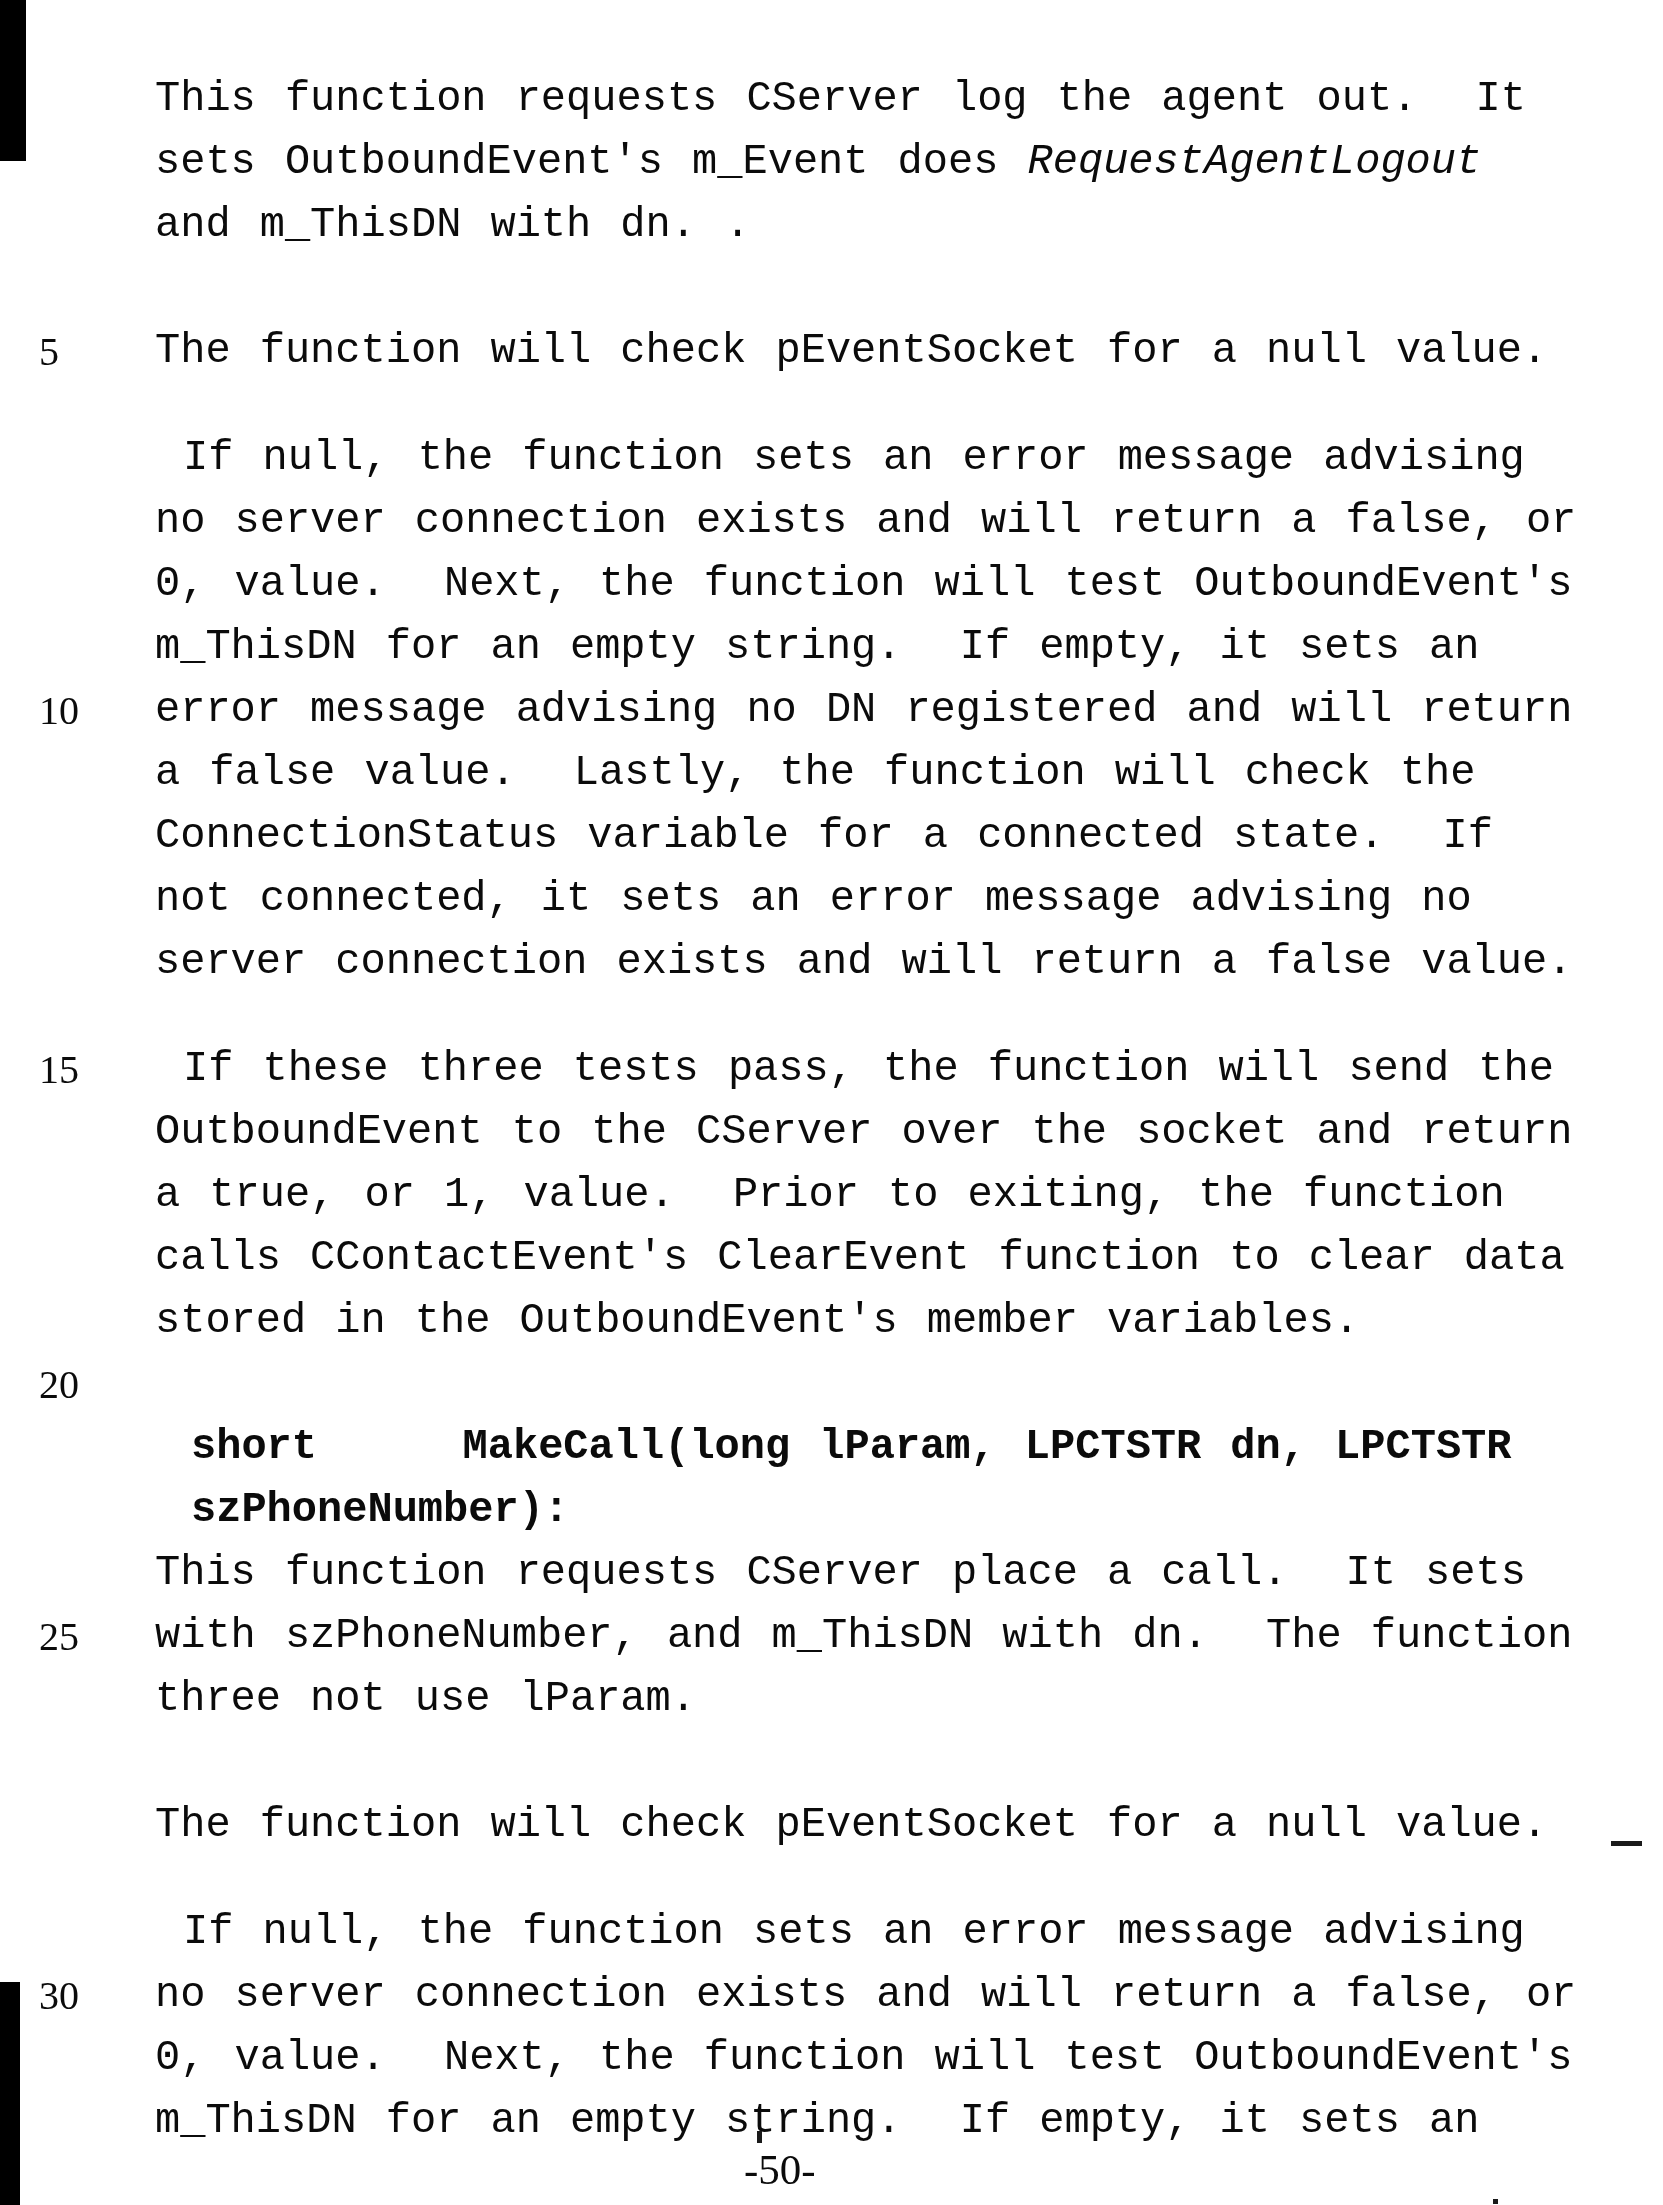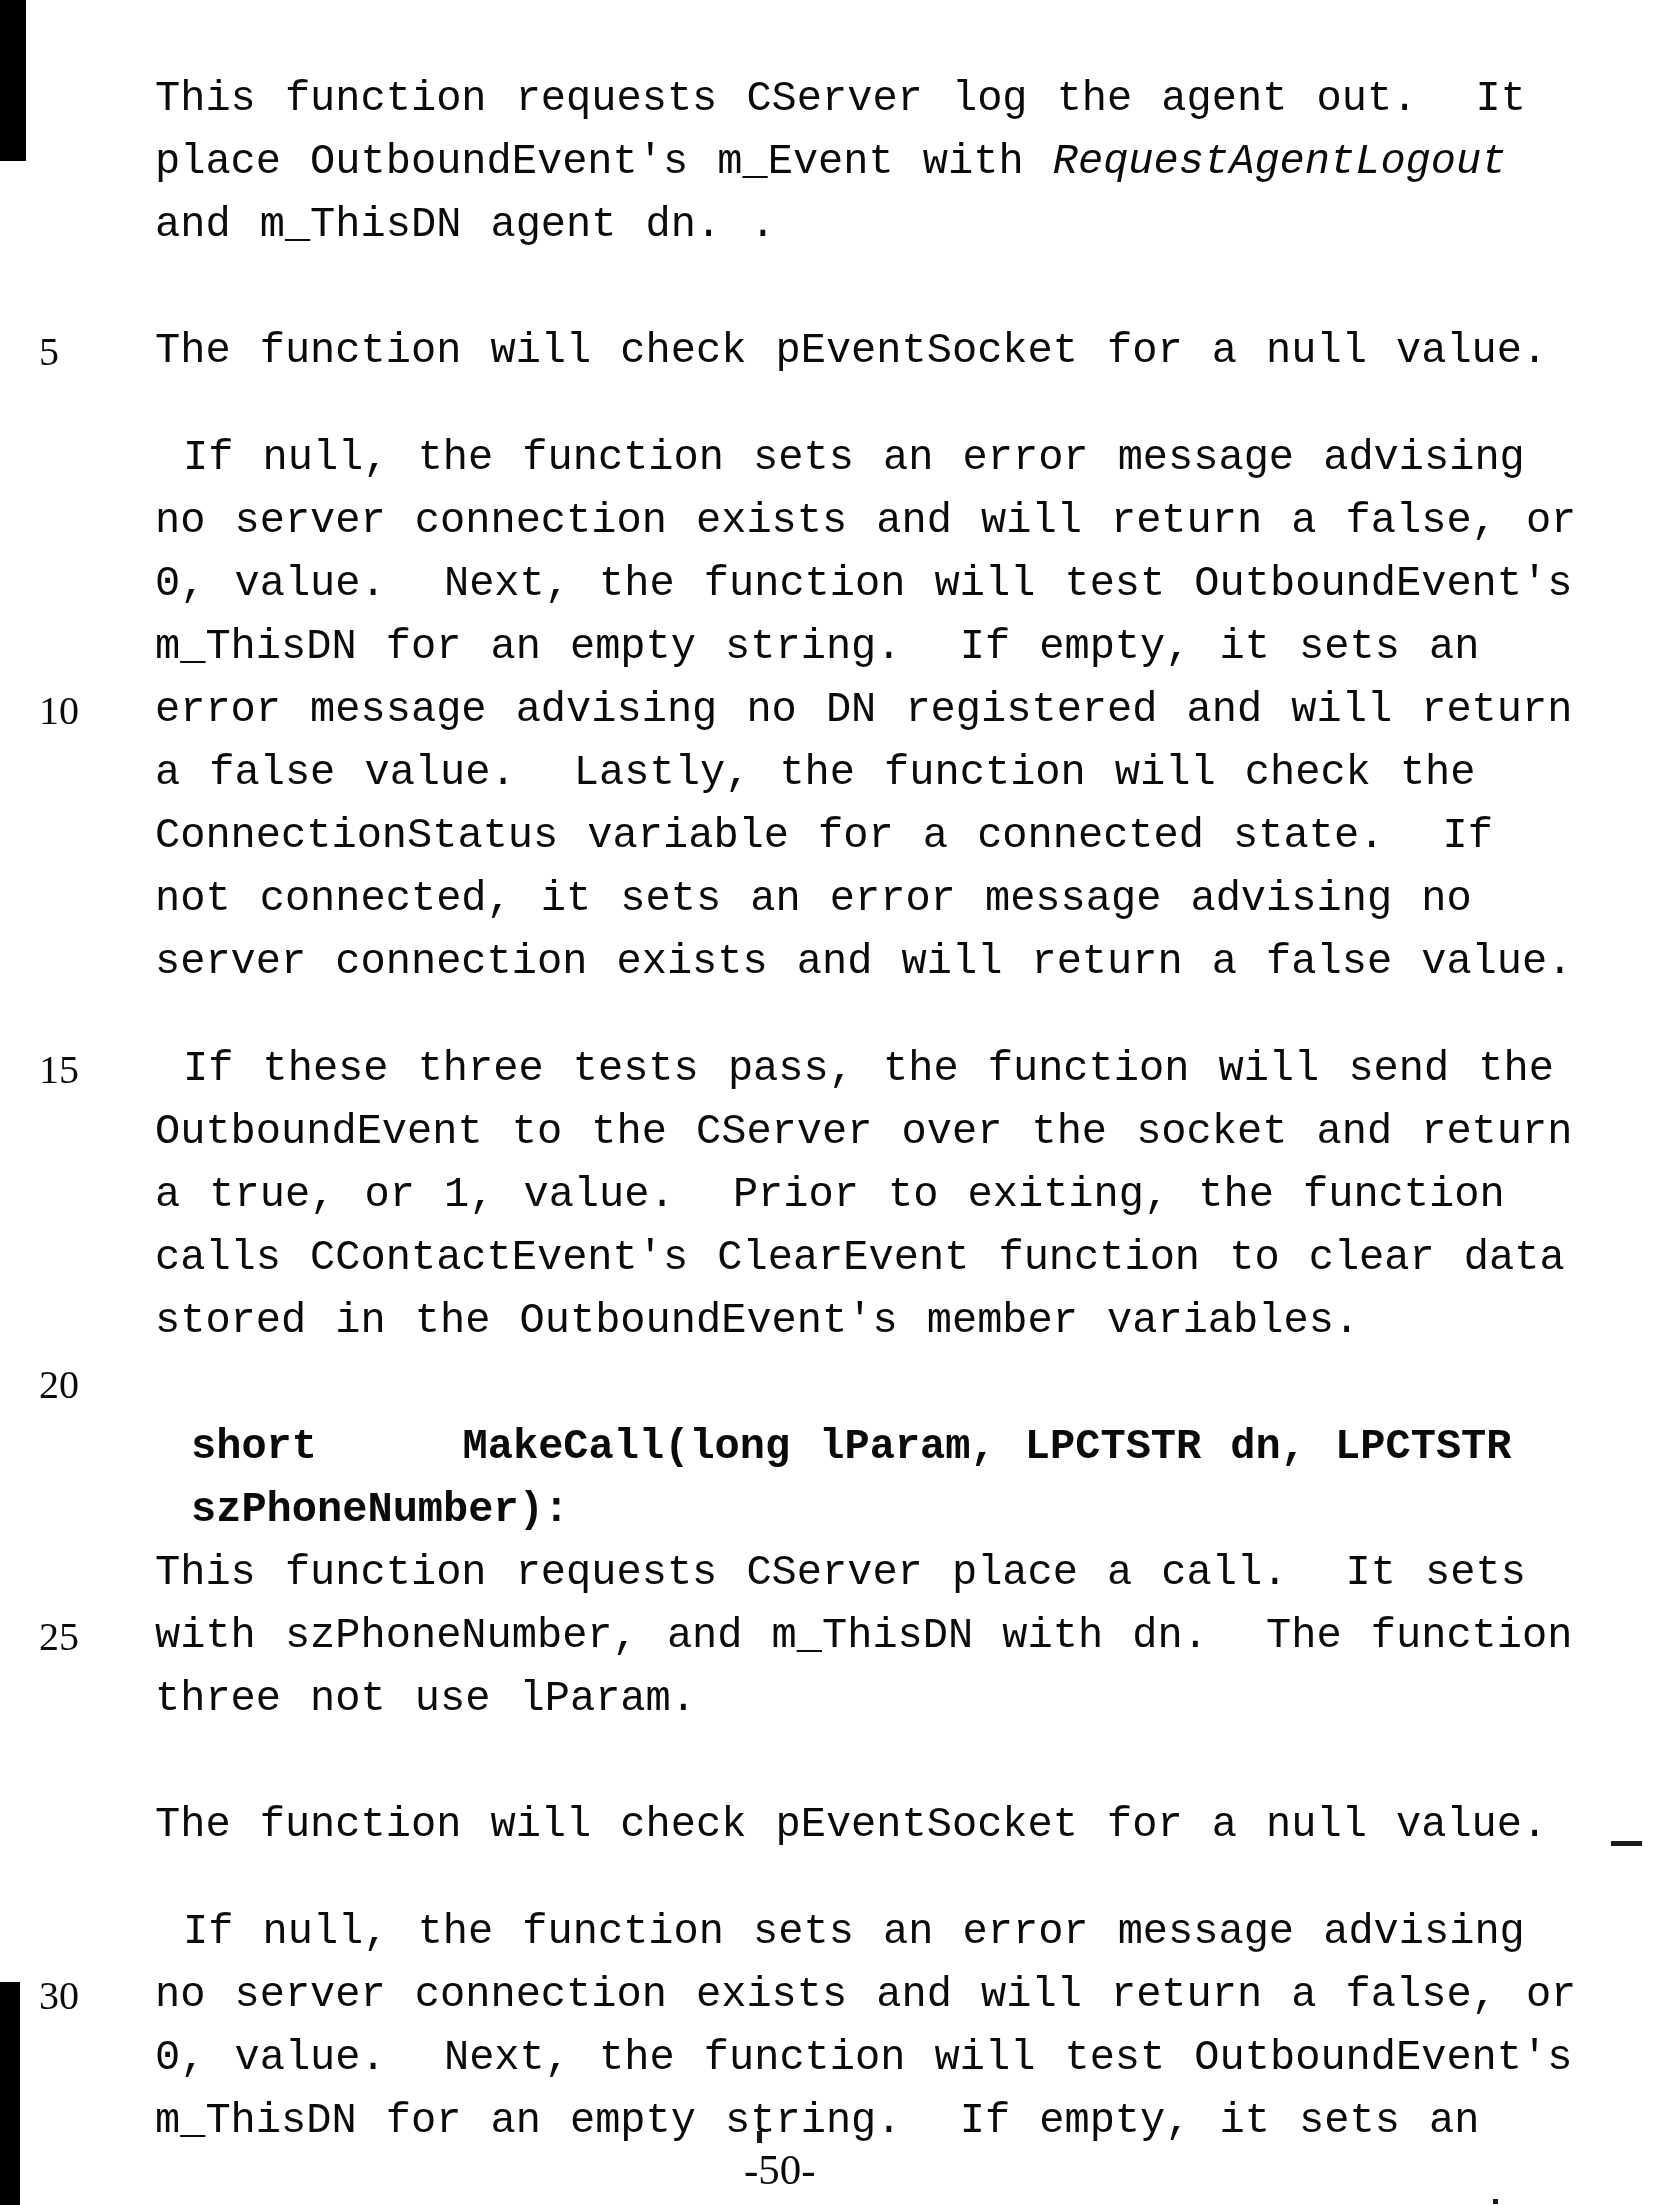--- a/index.html
+++ b/index.html
@@ -70,22 +70,22 @@
     position: absolute;
     background: #1a1a1a;
   }
 </style>
 </head>
 <body>
 
 <div class="page">
   <div class="doc-body" id="doc-body">
       <div class="row"><span>This function requests CServer log the agent out.  It</span></div>
-      <div class="row"><span>place OutboundEvent's m_Event with </span><i>RequestAgentLogout</i></div>
-      <div class="row"><span>and m_ThisDN agent dn. .</span></div>
+      <div class="row"><span>sets OutboundEvent's m_Event does </span><i>RequestAgentLogout</i></div>
+      <div class="row"><span>and m_ThisDN with dn. .</span></div>
       <div class="row"></div>
       <div class="row"><span class="num">5</span><span>The function will check pEventSocket for a null value.</span></div>
       <div class="row indent"><span>If null, the function sets an error message advising</span></div>
       <div class="row"><span>no server connection exists and will return a false, or</span></div>
       <div class="row"><span>0, value.  Next, the function will test OutboundEvent's</span></div>
       <div class="row"><span>m_ThisDN for an empty string.  If empty, it sets an</span></div>
       <div class="row"><span class="num">10</span><span>error message advising no DN registered and will return</span></div>
       <div class="row"><span>a false value.  Lastly, the function will check the</span></div>
       <div class="row"><span>ConnectionStatus variable for a connected state.  If</span></div>
       <div class="row"><span>not connected, it sets an error message advising no</span></div>

